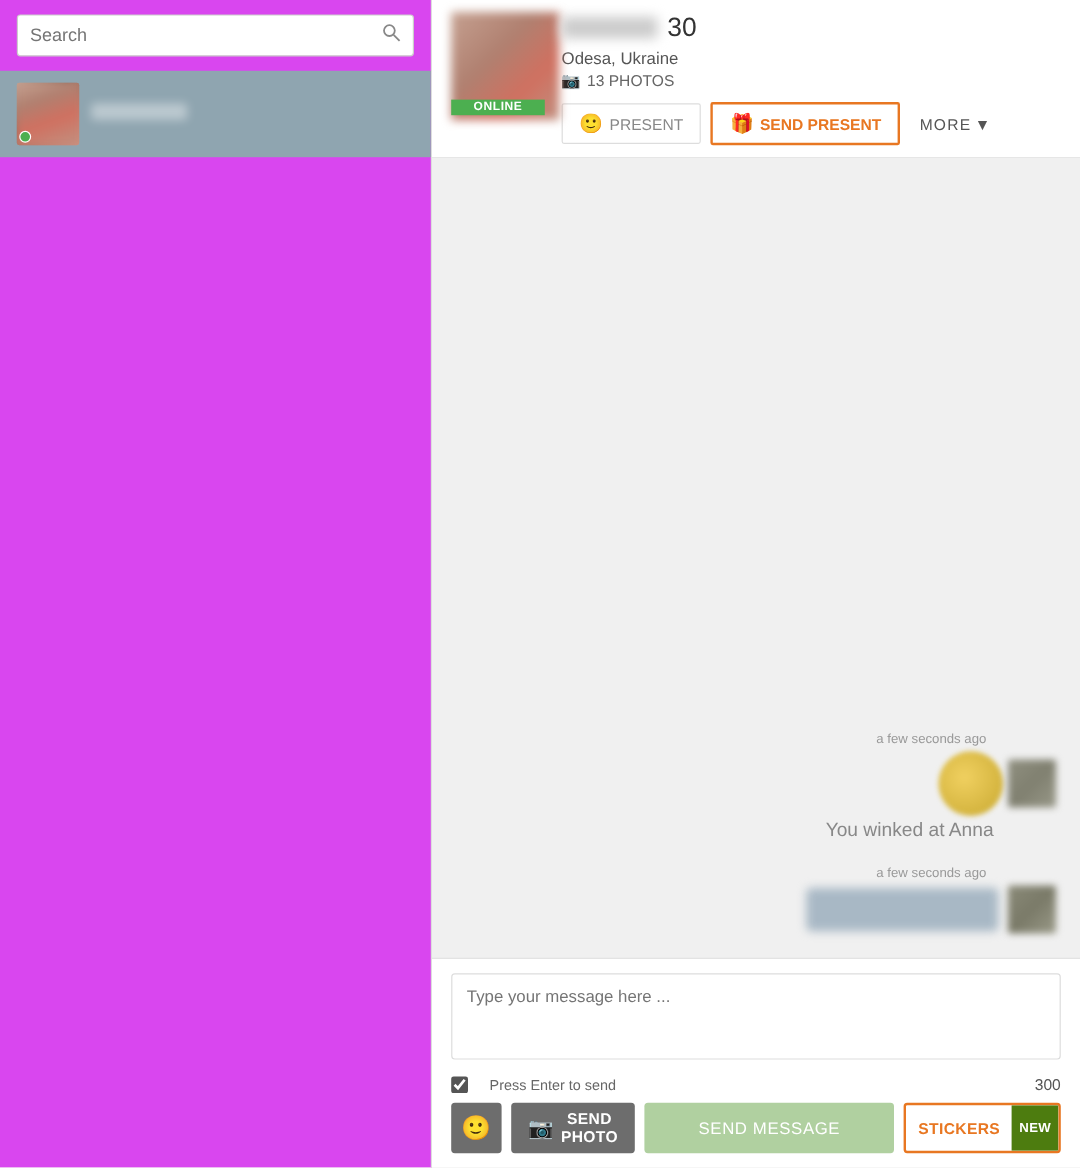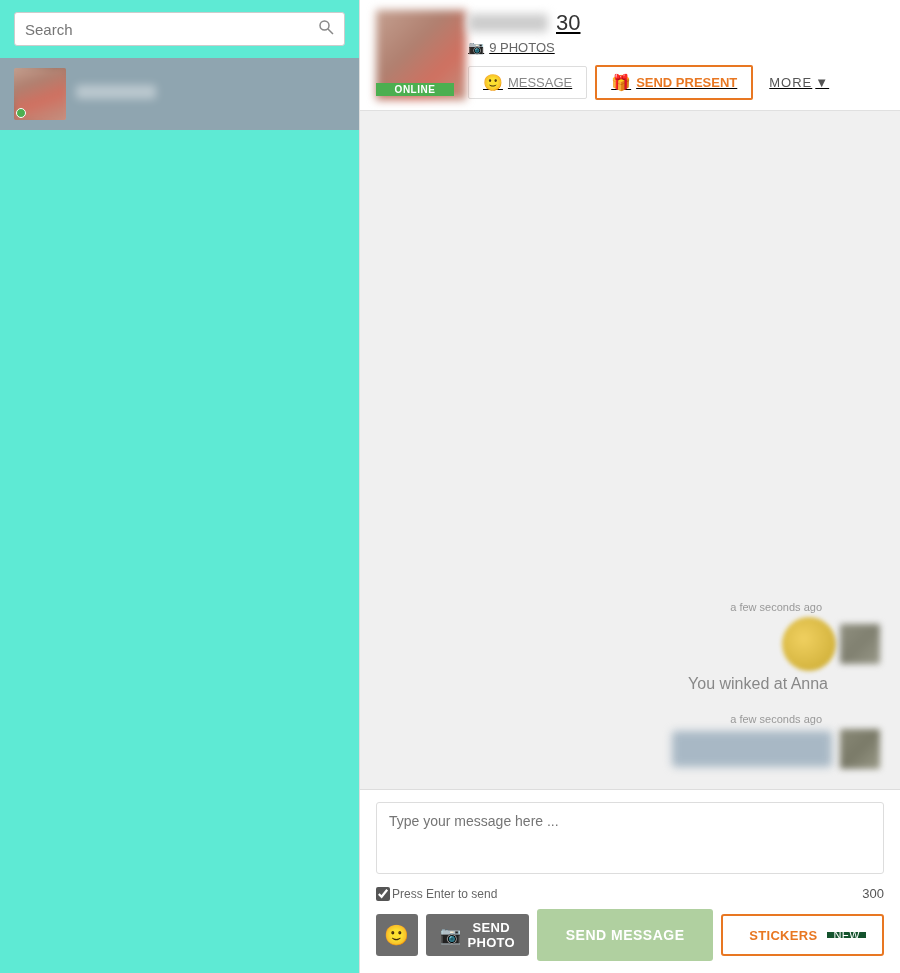--- a/index.html
+++ b/index.html
@@ -9,21 +9,21 @@
       display: flex;
       width: 900px;
       min-height: 973px;
       overflow: hidden;
     }
 
     
     .sidebar {
       width: 360px;
       min-width: 360px;
-      background: #5eead4;
+      background: #d946ef;
       border-right: 1px solid #ddd;
       display: flex;
       flex-direction: column;
     }
 
     .search-bar {
       display: flex;
       align-items: center;
       border: 1px solid #ccc;
       margin: 12px 14px;
@@ -153,21 +153,20 @@
       font-weight: bold;
       padding: 1px 0;
       letter-spacing: 0.5px;
     }
 
     .profile-details {
       flex: 1;
       display: flex;
       flex-direction: column;
       gap: 4px;
-      text-decoration: underline;
     }
 
     .profile-name-row {
       display: flex;
       align-items: center;
       gap: 8px;
     }
 
     .profile-name-blur {
       width: 80px;
@@ -358,21 +357,21 @@
     .input-options-row {
       display: flex;
       align-items: center;
       justify-content: space-between;
       margin-top: 8px;
     }
 
     .press-enter-label {
       display: flex;
       align-items: flex-start;
-      gap: 2px;
+      gap: 18px;
       font-size: 12px;
       color: #666;
     }
 
     .checkbox-enter {
       width: 14px;
       height: 14px;
       cursor: pointer;
       accent-color: #555;
     }
@@ -417,56 +416,56 @@
       cursor: pointer;
       letter-spacing: 0.3px;
     }
 
     .btn-send-photo .camera-emoji {
       font-size: 17px;
     }
 
     .btn-send-message {
       flex: 1;
-      height: 52px;
+      height: 42px;
       background: #b0d0a0;
       border: none;
       border-radius: 3px;
       color: #fff;
       font-size: 14px;
-      font-weight: bold;
+      font-weight: normal;
       cursor: pointer;
       letter-spacing: 0.5px;
     }
 
     .btn-stickers {
       display: flex;
       align-items: center;
       height: 42px;
       border: 2px solid #e87722;
       background: #fff;
       border-radius: 3px;
       overflow: hidden;
       cursor: pointer;
-      padding: 16px;
+      padding: 0;
     }
 
     .stickers-label {
       padding: 0 10px;
       font-size: 13px;
       font-weight: bold;
       color: #e87722;
       letter-spacing: 0.3px;
     }
 
     .new-badge {
-      background: #14532d;
+      background: #4d7c0f;
       color: #fff;
       font-size: 11px;
-      font-weight: normal;
+      font-weight: bold;
       padding: 0 6px;
       height: 100%;
       display: flex;
       align-items: center;
       letter-spacing: 0.3px;
     }
 
     .gift-icon {
       color: #e87722;
       font-size: 16px;
@@ -505,28 +504,29 @@
     <div class="profile-avatar-wrapper">
       <div class="profile-avatar"></div>
       <div class="online-badge">ONLINE</div>
     </div>
 
     <div class="profile-details">
       <div class="profile-name-row">
         <div class="profile-name-blur"></div>
         <span class="profile-age">30</span>
       </div>
+      <div class="profile-location">Odesa, Ukraine</div>
       <div class="profile-photos">
         <span class="camera-icon">📷</span>
-        <span>9 PHOTOS</span>
+        <span>13 PHOTOS</span>
       </div>
       <div class="profile-actions">
         <button class="btn-wink">
           <span class="emoji">🙂</span>
-          <span>MESSAGE</span>
+          <span>PRESENT</span>
         </button>
         <button class="btn-send-present">
           <span class="gift-icon">🎁</span>
           <span>SEND PRESENT</span>
         </button>
         <button class="btn-more">
           <span>MORE</span>
           <span>▼</span>
         </button>
       </div>

